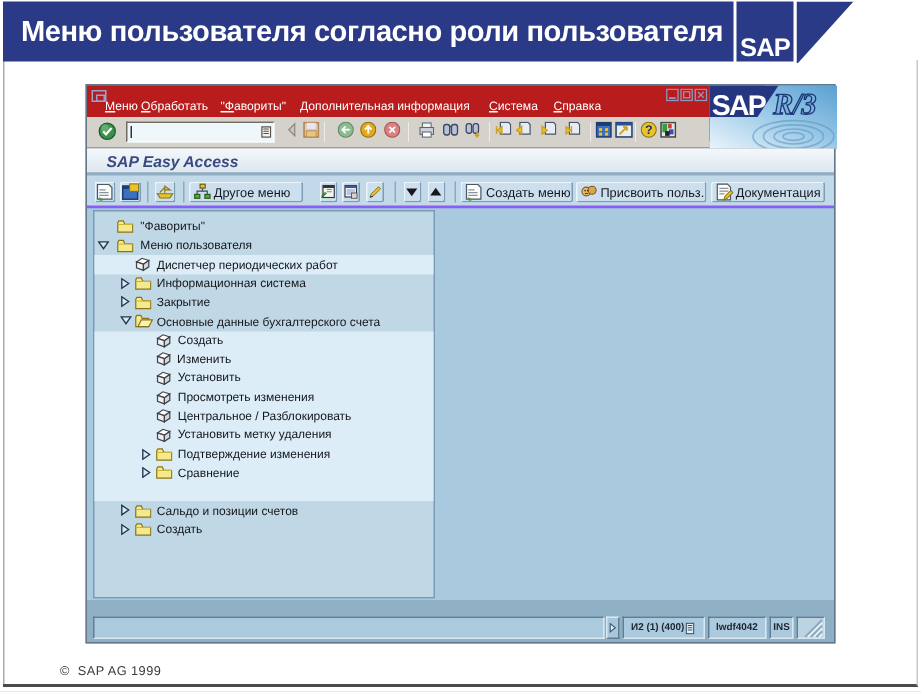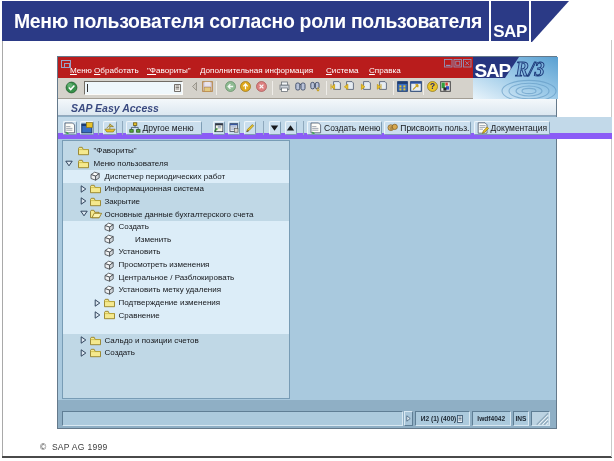--- a/index.html
+++ b/index.html
@@ -26,21 +26,21 @@
 .chkbtn { position:absolute; left:6.5px; top:3px; width:13px; height:13px; }
 .cmdfield { position:absolute; left:26px; top:3px; width:99px; height:14px; background:#eff7fb;
   border-top:1px solid #716c64; border-left:1px solid #716c64; border-bottom:1px solid #fbfaf8; border-right:1px solid #fbfaf8; }
 .cmdcaret { position:absolute; left:2px; top:2px; width:1px; height:8px; background:#333; }
 .cmdico { position:absolute; right:1px; top:2px; }
 .ti { position:absolute; }
 .tsep { position:absolute; width:1px; background:#9b968d; border-right:1px solid #efede9; }
 #rlogo { left:415px; top:0; width:85px; height:42px; }
 #titlerow { left:0; top:42px; width:498px; height:17px; background:linear-gradient(#f4f8fb,#dce7f0); border-bottom:1px solid #93a8bc; }
 #titlerow span { position:absolute; left:13px; top:3px; font-size:10.5px; font-weight:bold; font-style:italic; color:#3a4a80; }
-#appbar { left:0; top:60px; width:554px; height:22px; background:#c2d9e9; border-bottom:6px solid #8b5cf6; }
+#appbar { left:0; top:60px; width:498px; height:22px; background:#c2d9e9; border-bottom:2px solid #8b5cf6; }
 .abtn { position:absolute; top:4px; height:13.5px; background:#cbdfee; border:1px solid;
   border-color:#eef5fa #7e9db5 #7e9db5 #eef5fa; border-radius:2px; display:flex; align-items:center; justify-content:center; }
 .abtn.atxt { justify-content:flex-start; padding-left:2px; }
 .abtn.atxt span { font-size:8.5px; color:#16181c; margin-left:2px; white-space:nowrap; }
 .asep { position:absolute; top:4px; width:1px; height:13.5px; background:#8fa9bd; }
 #body { left:0; top:82px; width:498px; height:261px; background:#a9c9de; }
 #treebox { position:absolute; left:4px; top:1px; width:228px; height:259px; background:#c0d8e6; border:1px solid #789cb5; }
 .trow { position:absolute; left:0; width:226px; height:12.63px; }
 .hiband { position:absolute; left:0; width:226px; background:#dcedf8; }
 .tic { position:absolute; top:2.2px; }
@@ -424,21 +424,21 @@
           <span class="tl" style="left:55.5px">Создать</span>
         </div>
 <div class="trow hi" style="top:92.2px">
           <span class="tic" style="left:40.5px;top:1.2px">
             <svg width="10" height="10" viewBox="0 0 10 10">
               <path d="M1 3.6 L4.6 1.2 L9.2 2.6 L5.6 5.1 Z" fill="#ffffff" stroke="#3f4246" stroke-width="0.8"></path>
               <path d="M1 3.6 L5.6 5.1 L5.6 9.2 L1 7.5 Z" fill="#eef0f2" stroke="#3f4246" stroke-width="0.8"></path>
               <path d="M5.6 5.1 L9.2 2.6 L9.2 6.9 L5.6 9.2 Z" fill="#d4d9de" stroke="#3f4246" stroke-width="0.8"></path>
             </svg>
           </span>
-          <span class="tl" style="left:72px">Изменить</span>
+          <span class="tl" style="left:55px">Изменить</span>
         </div>
 <div class="trow hi" style="top:104.8px">
           <span class="tic" style="left:40.5px;top:1.2px">
             <svg width="10" height="10" viewBox="0 0 10 10">
               <path d="M1 3.6 L4.6 1.2 L9.2 2.6 L5.6 5.1 Z" fill="#ffffff" stroke="#3f4246" stroke-width="0.8"></path>
               <path d="M1 3.6 L5.6 5.1 L5.6 9.2 L1 7.5 Z" fill="#eef0f2" stroke="#3f4246" stroke-width="0.8"></path>
               <path d="M5.6 5.1 L9.2 2.6 L9.2 6.9 L5.6 9.2 Z" fill="#d4d9de" stroke="#3f4246" stroke-width="0.8"></path>
             </svg>
           </span>
           <span class="tl" style="left:55.5px">Установить</span>

